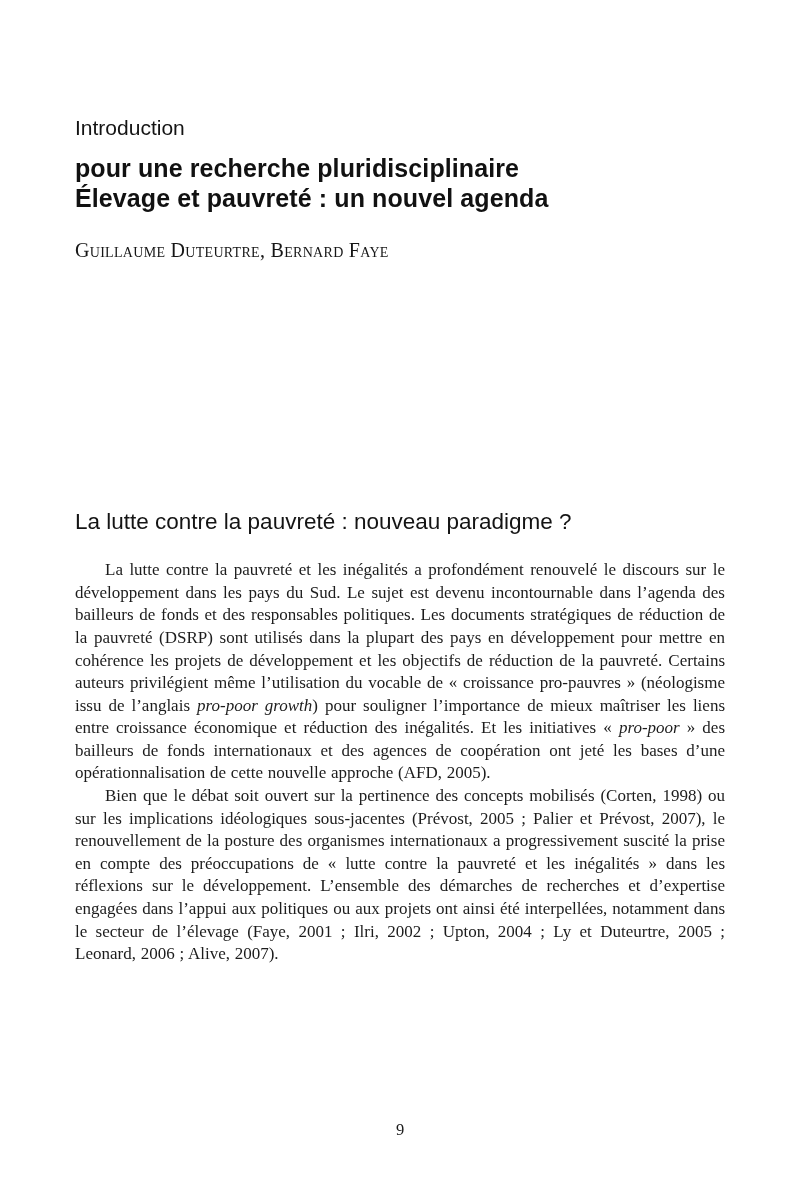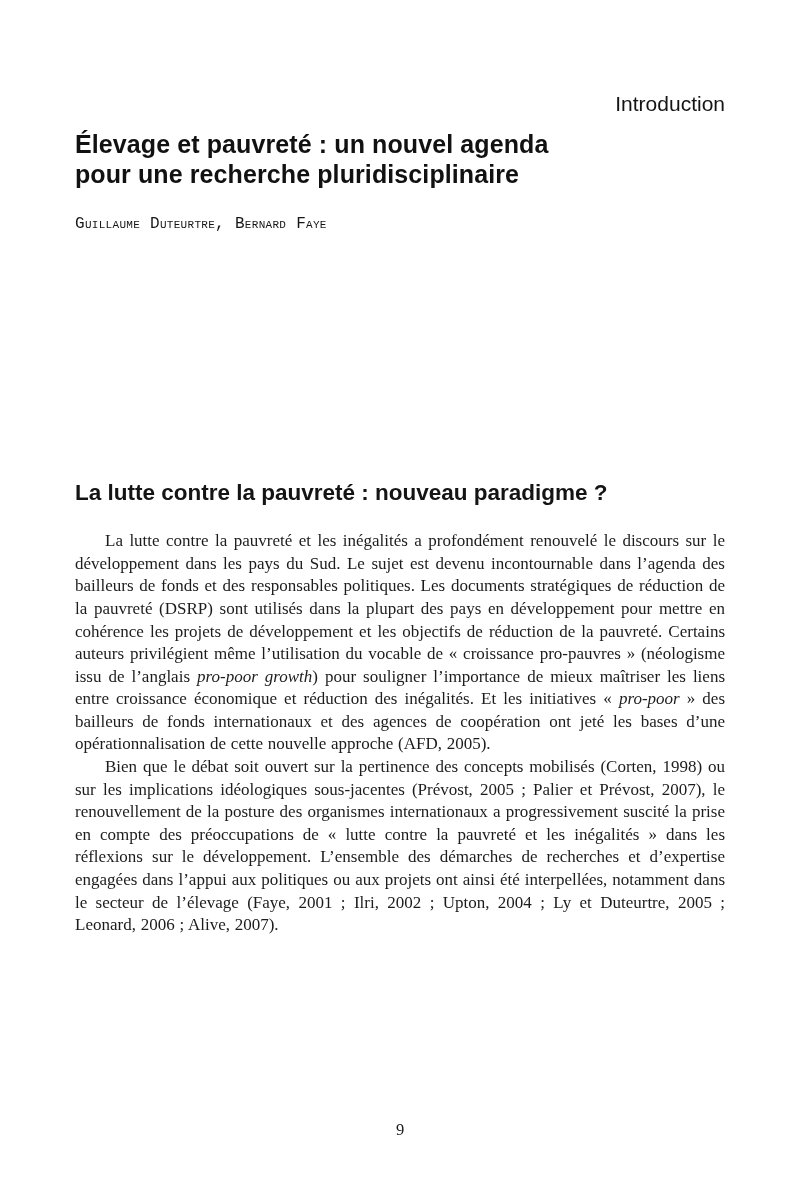--- a/index.html
+++ b/index.html
@@ -17,46 +17,45 @@
     height: 1200px;
     background: #ffffff;
     padding: 0 75px;
     overflow: hidden;
   }
   .kicker {
     font-family: "Liberation Sans", sans-serif;
     font-size: 21px;
     font-weight: 400;
     color: #141414;
-    padding-top: 92px;
+    padding-top: 116px;
     line-height: 1.15;
-    text-align: right;
   }
   .chapter-title {
     font-family: "Liberation Sans", sans-serif;
     font-size: 25px;
     font-weight: 700;
     color: #111111;
     line-height: 1.2;
     margin-top: 13px;
     letter-spacing: 0.1px;
   }
   .authors {
-    font-family: Liberation Mono, monospace;
+    font-family: Liberation Serif, serif;
     font-variant: small-caps;
-    font-size: 16px;
+    font-size: 20px;
     font-weight: 400;
     color: #161616;
     margin-top: 26px;
     letter-spacing: 0.3px;
   }
   .section-heading {
     font-family: "Liberation Sans", sans-serif;
     font-size: 22.5px;
-    font-weight: 700;
+    font-weight: 400;
     color: #141414;
     margin-top: 246px;
     line-height: 1.2;
   }
   .body-text {
     margin-top: 24px;
   }
   .body-text p {
     margin: 0;
     font-size: 17px;
@@ -80,22 +79,22 @@
   }
 </style>
 </head>
 <body>
 
 <div class="page">
 
   <div class="kicker">Introduction</div>
 
   <div class="chapter-title">
+    <div>pour une recherche pluridisciplinaire</div>
     <div>Élevage et pauvreté : un nouvel agenda</div>
-    <div>pour une recherche pluridisciplinaire</div>
   </div>
 
   <div class="authors">Guillaume Duteurtre, Bernard Faye</div>
 
   <div class="section-heading">La lutte contre la pauvreté : nouveau paradigme ?</div>
 
   <div class="body-text">
       <p><span>La lutte contre la pauvreté et les inégalités a profondément renouvelé le discours sur le développement dans les pays du Sud. Le sujet est devenu incontournable dans l’agenda des bailleurs de fonds et des responsables politiques. Les documents stratégiques de réduction de la pauvreté (DSRP) sont utilisés dans la plupart des pays en développement pour mettre en cohérence les projets de développement et les objectifs de réduction de la pauvreté. Certains auteurs privilégient même l’utilisation du vocable de « croissance pro-pauvres » (néologisme issu de l’anglais </span><em>pro-poor growth</em><span>) pour souligner l’importance de mieux maîtriser les liens entre croissance économique et réduction des inégalités. Et les initiatives « </span><em>pro-poor</em><span> » des bailleurs de fonds internationaux et des agences de coopération ont jeté les bases d’une opérationnalisation de cette nouvelle approche (AFD, 2005).</span></p>
       <p><span>Bien que le débat soit ouvert sur la pertinence des concepts mobilisés (Corten, 1998) ou sur les implications idéologiques sous-jacentes (Prévost, 2005 ; Palier et Prévost, 2007), le renouvellement de la posture des organismes internationaux a progressivement suscité la prise en compte des préoccupations de « lutte contre la pauvreté et les inégalités » dans les réflexions sur le développement. L’ensemble des démarches de recherches et d’expertise engagées dans l’appui aux politiques ou aux projets ont ainsi été interpellées, notamment dans le secteur de l’élevage (Faye, 2001 ; Ilri, 2002 ; Upton, 2004 ; Ly et Duteurtre, 2005 ; Leonard, 2006 ; Alive, 2007).</span></p>
     </div>

